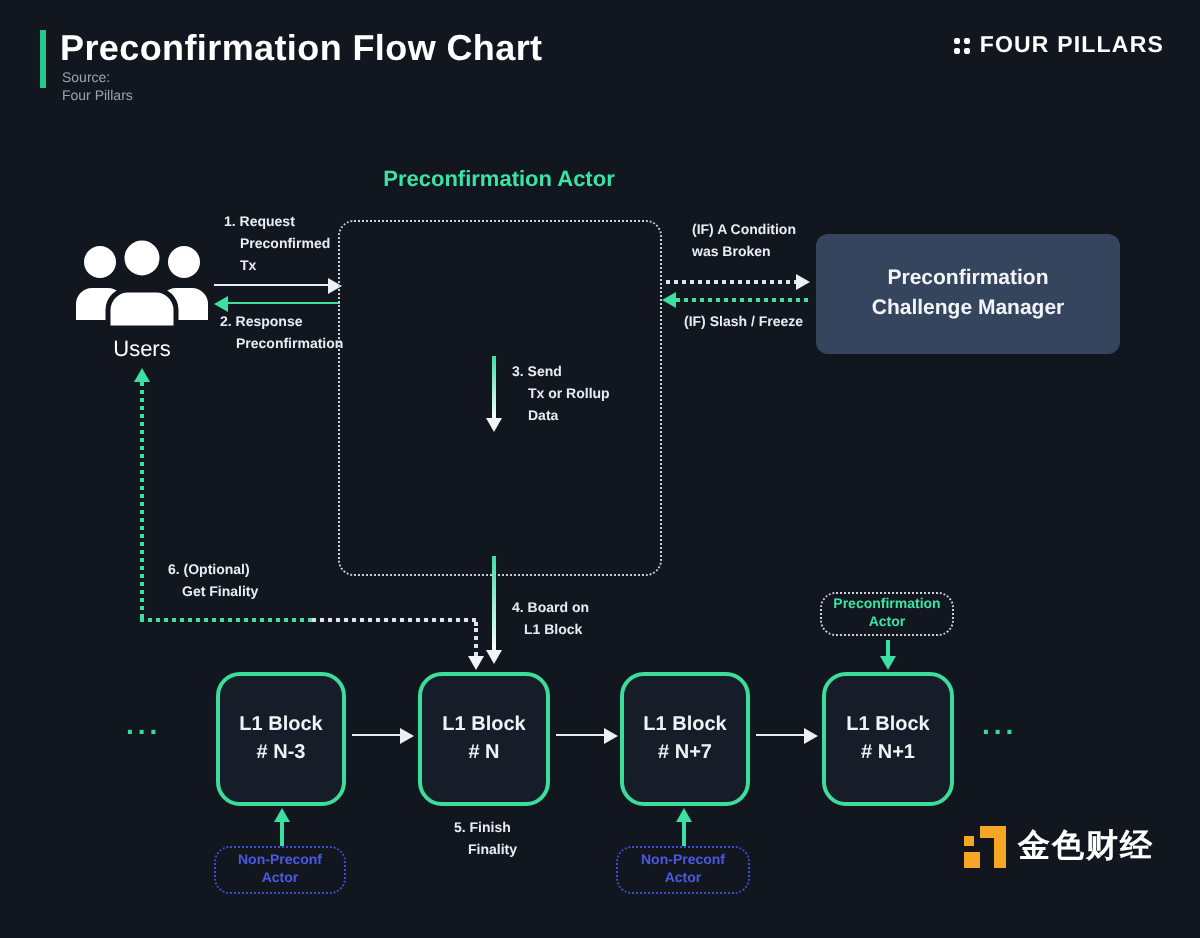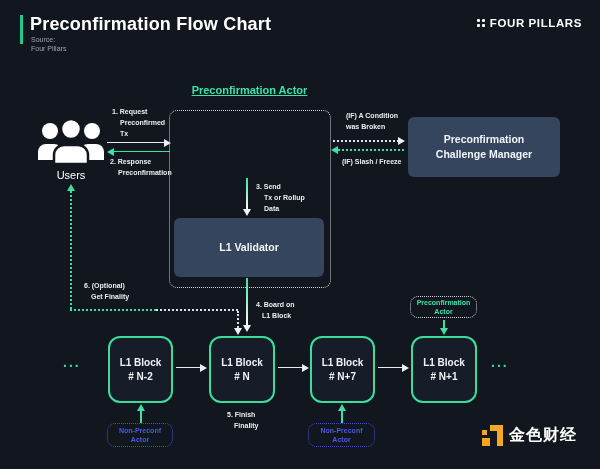--- a/index.html
+++ b/index.html
@@ -40,21 +40,21 @@
   
   .ah{width:0;height:0;border-style:solid;border-color:transparent;}
   .ah-r-w{border-width:4px 0 4px 7px;border-left-color:#EDF1F5;}
   .ah-l-g{border-width:4px 7px 4px 0;border-right-color:#3CE0A1;}
   .ah-d-w{border-width:7px 4px 0 4px;border-top-color:#F2F5F8;}
   .ah-d-g{border-width:7px 4px 0 4px;border-top-color:#3CE0A1;}
   .ah-u-g{border-width:0 4px 7px 4px;border-bottom-color:#3CE0A1;}
   
   .users-label{font-size:11px;font-weight:normal;color:#FFFFFF;text-align:center;}
   
-  .jinse{left:482px;top:424px;display:flex;align-items:flex-end;gap:5px;}
+  .jinse{left:482px;top:412px;display:flex;align-items:flex-end;gap:5px;}
   .jinse-icon{position:relative;width:22px;height:22px;}
   .jinse-icon i{position:absolute;background:#F5A623;display:block;}
   .jinse-text{font-size:16px;font-weight:bold;color:#FFFFFF;letter-spacing:1px;
               font-family:"DejaVu Sans","Liberation Sans",sans-serif;}
 </style>
 </head>
 <body>
 
 <div class="stage">
 
@@ -95,23 +95,22 @@
   </div>
   <div>
     <div class="abs hl-g" style="left:113px;top:151px;width:57px;"></div>
     <div class="abs ah ah-l-g" style="left:107px;top:148px;"></div>
   </div>
   <div class="abs lbl" style="left:110px;top:156px;">
     <div>2. Response</div>
     <div class="ind">Preconfirmation</div>
   </div>
 
-  <div class="abs actor-title" style="left:169px;top:84px;width:161px;text-decoration:underline;">Preconfirmation Actor</div>
+  <div class="abs actor-title" style="left:169px;top:84px;width:161px;">Preconfirmation Actor</div>
   <div class="abs dotted-container" style="left:169px;top:110px;width:160px;height:176px;"></div>
-  <div class="abs box" style="left:174px;top:218px;width:150px;height:59px;">L1 Validator</div>
 
   <div>
     <div class="abs vl-gw" style="left:246px;top:178px;height:32px;"></div>
     <div class="abs ah ah-d-w" style="left:243px;top:209px;"></div>
   </div>
   <div class="abs lbl" style="left:256px;top:181px;">
     <div>3. Send</div>
     <div class="ind">Tx or Rollup</div>
     <div class="ind">Data</div>
   </div>
@@ -152,21 +151,21 @@
     <div class="abs ah ah-d-w" style="left:234px;top:328px;"></div>
   </div>
   <div class="abs lbl" style="left:84px;top:280px;">
     <div>6. (Optional)</div>
     <div class="ind" style="margin-left:7px;">Get Finality</div>
   </div>
 
   <div class="abs ellipsis" style="left:63px;top:354px;">...</div>
   <div class="abs l1block" style="left:108px;top:336px;width:65px;height:67px;">
     <div>L1 Block</div>
-    <div># N-2</div>
+    <div># N-3</div>
   </div>
   <div class="abs l1block" style="left:209px;top:336px;width:66px;height:67px;">
     <div>L1 Block</div>
     <div># N</div>
   </div>
   <div class="abs l1block" style="left:310px;top:336px;width:65px;height:67px;">
     <div>L1 Block</div>
     <div># N+7</div>
   </div>
   <div class="abs l1block" style="left:411px;top:336px;width:66px;height:67px;">

